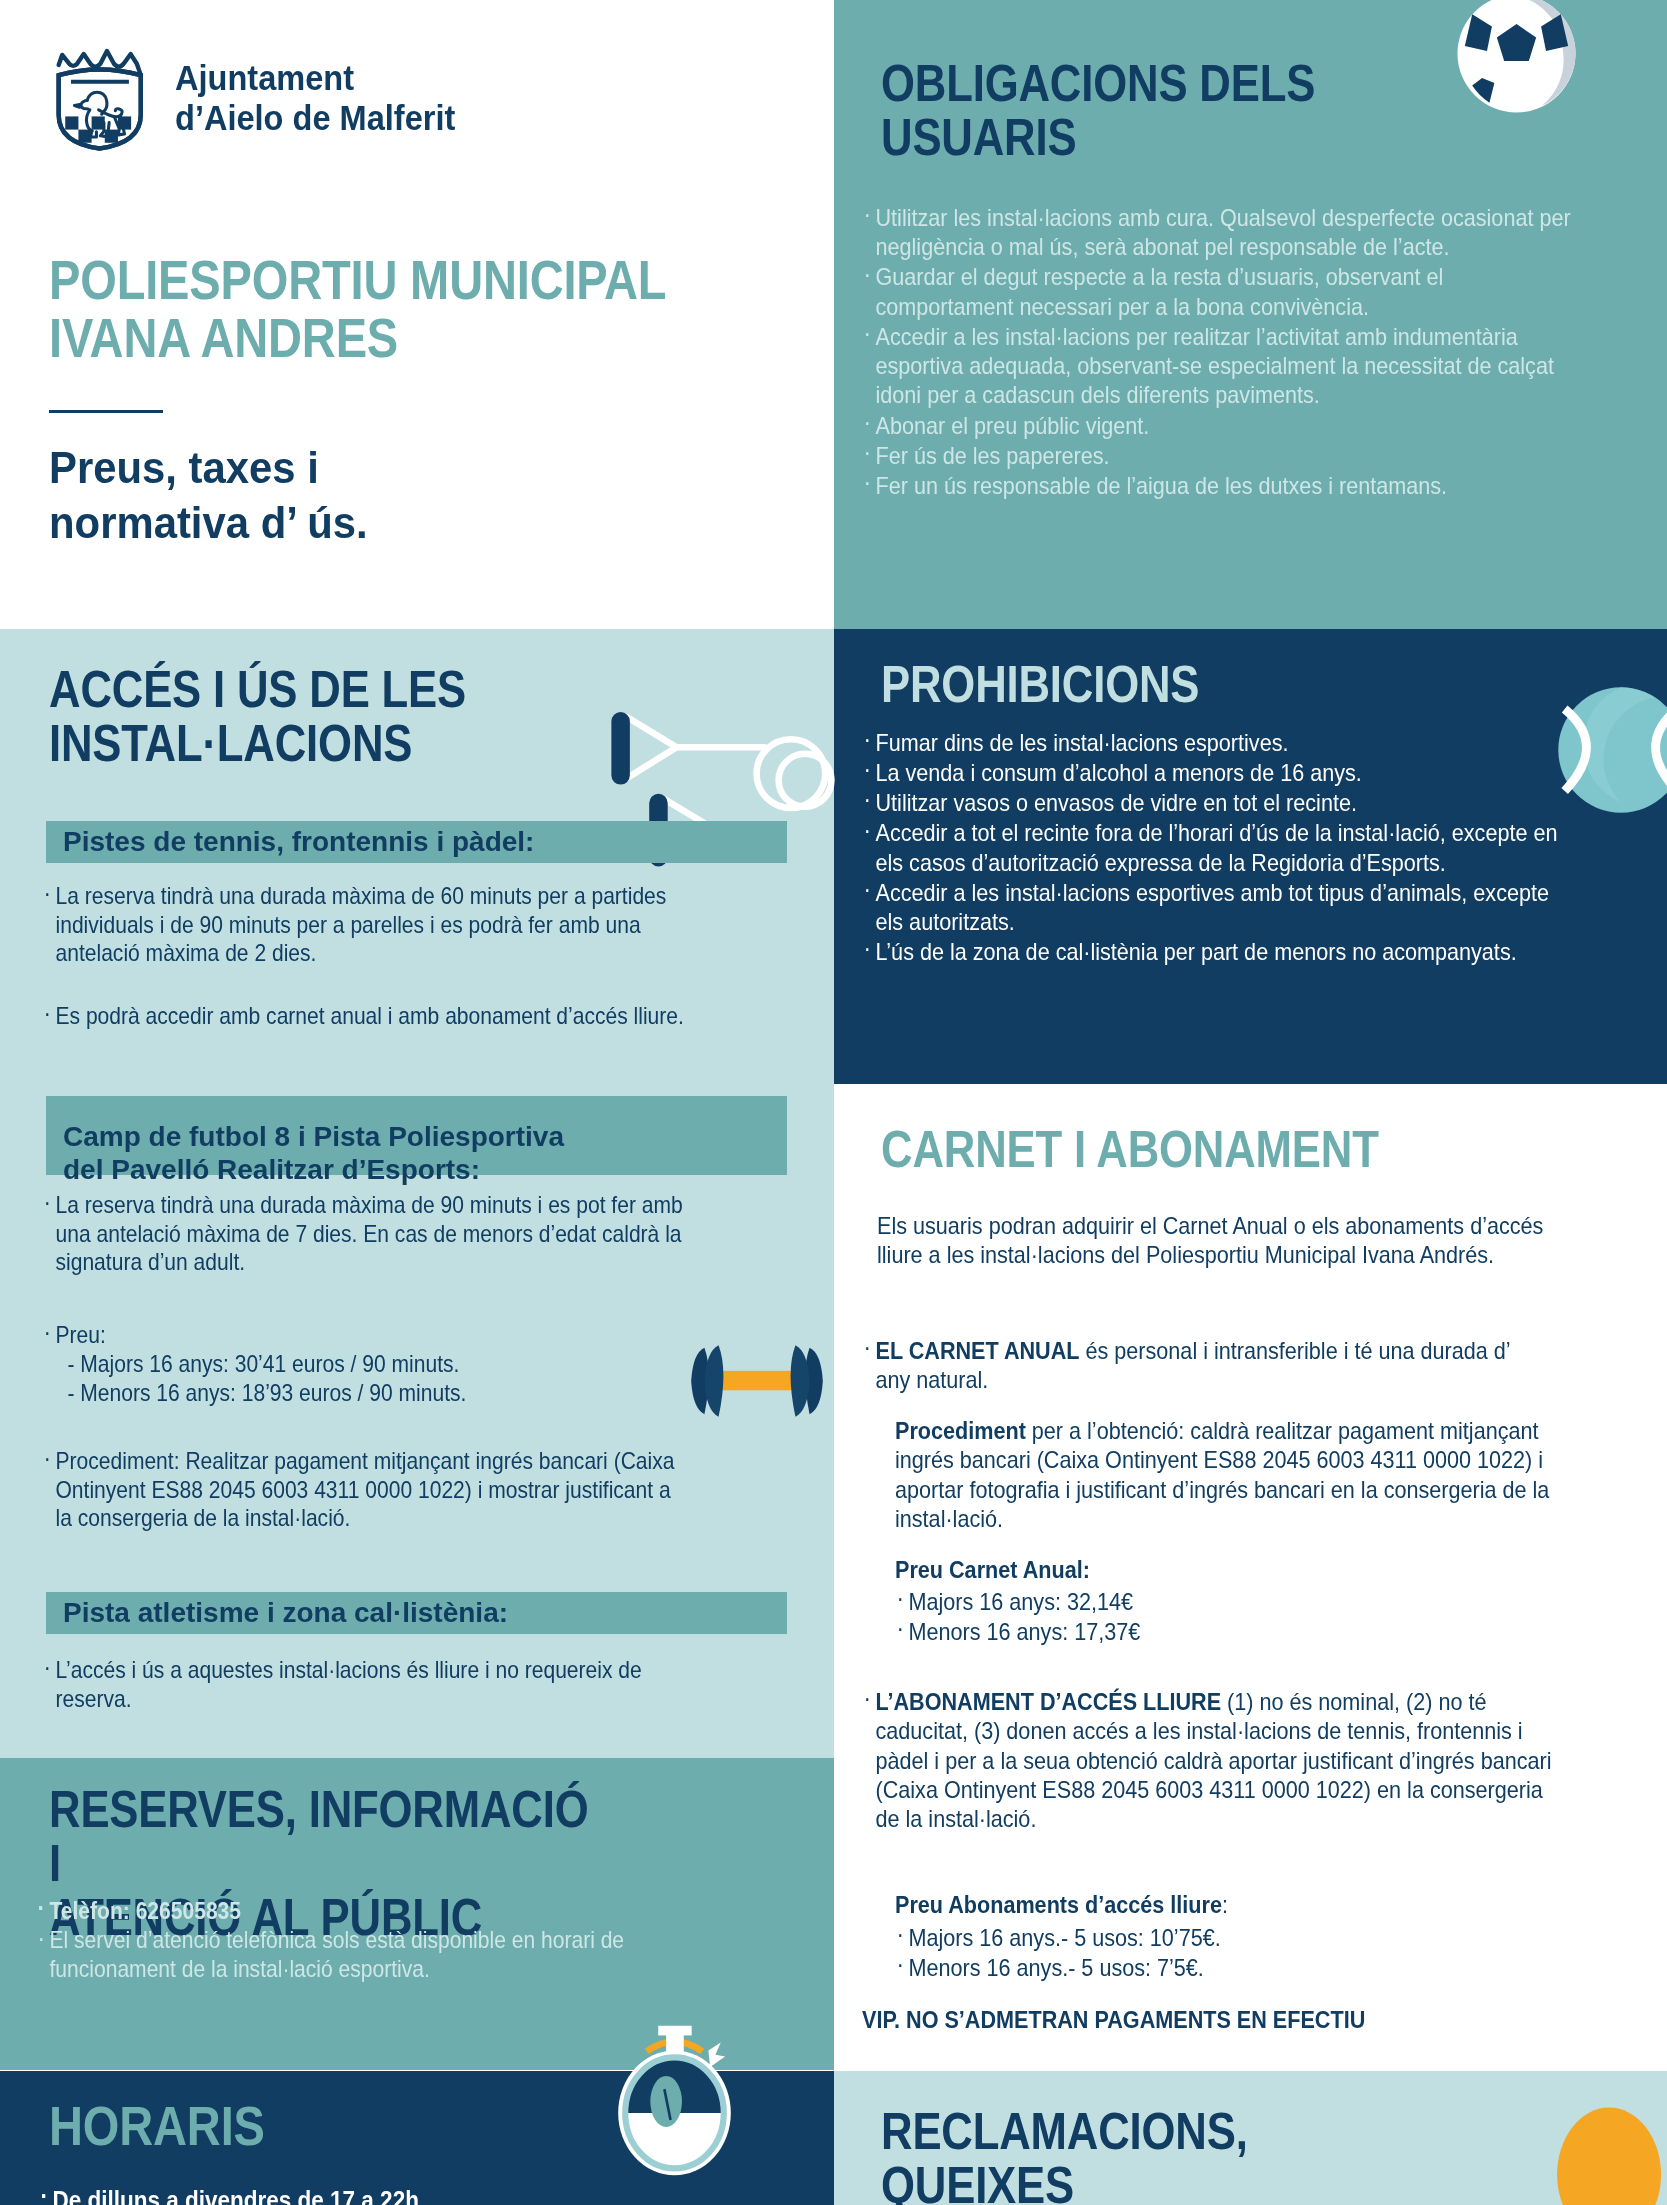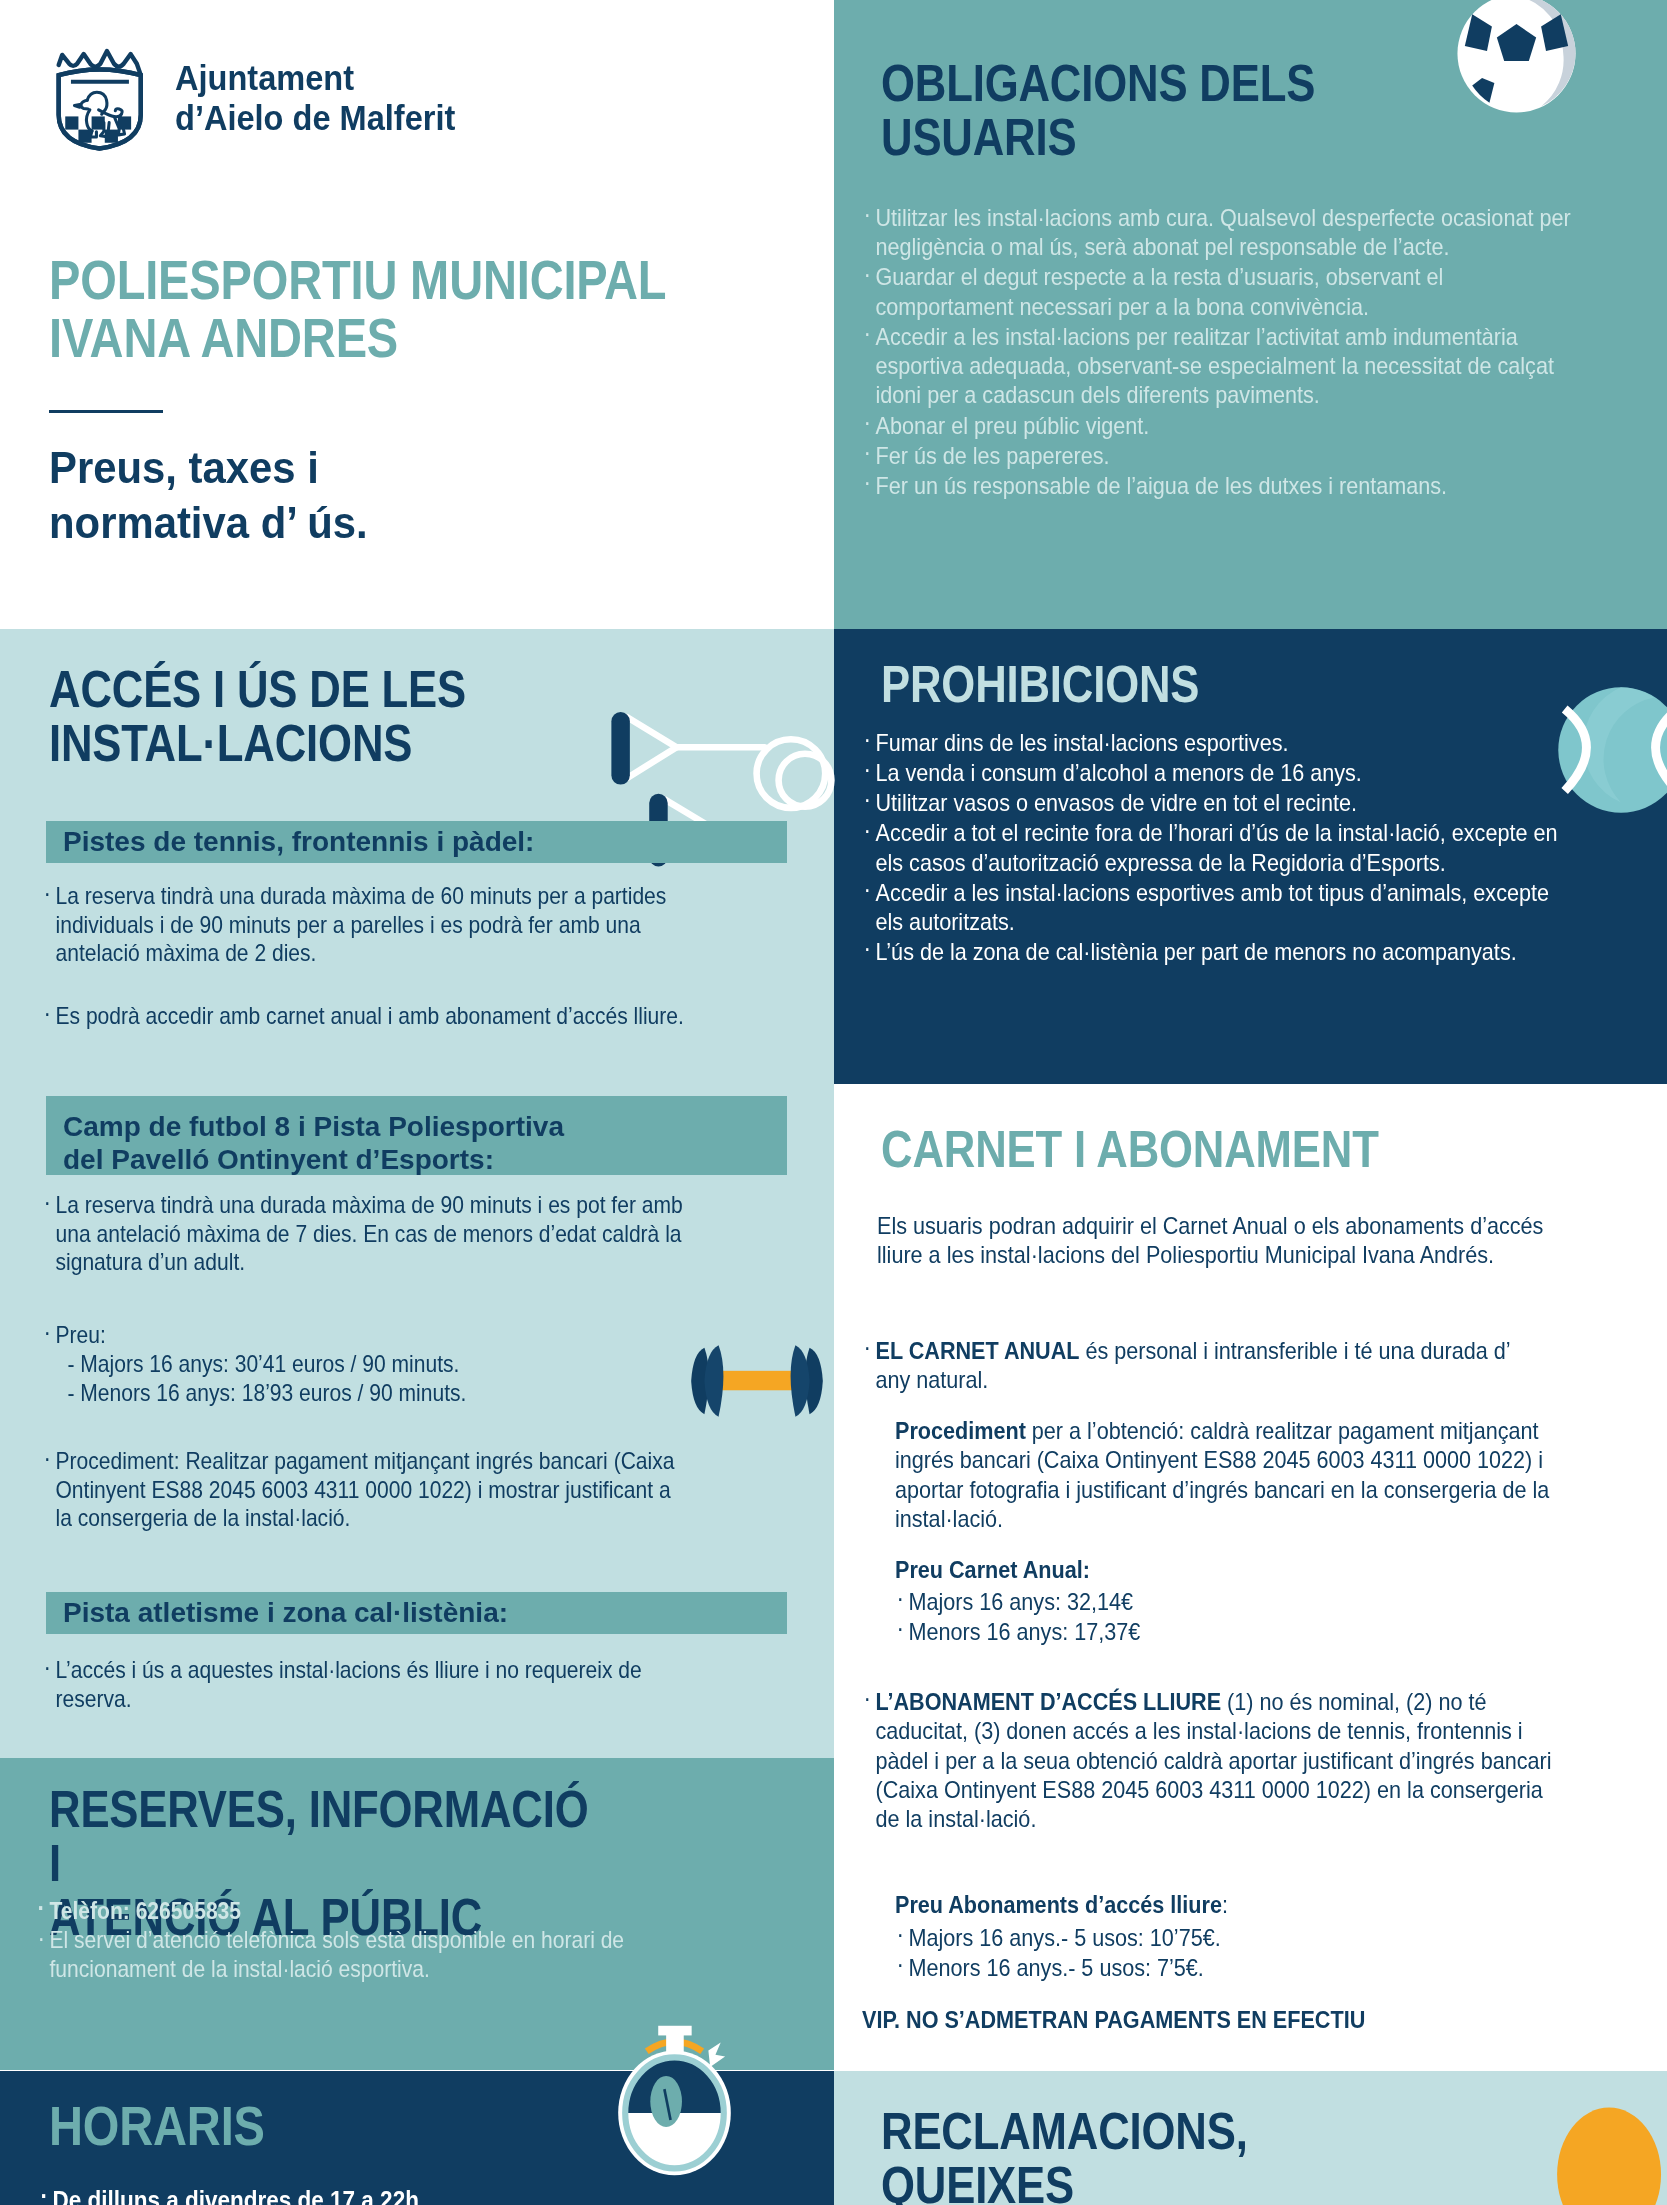--- a/index.html
+++ b/index.html
@@ -68,21 +68,21 @@
   #racket-icon { position:absolute; left:606px; top:690px; width:229px; height:198px; }
   .subhead-bar {
     position:absolute; background:#6dadad; color:#103d61;
     font-weight:700; display:flex; align-items:center; padding-left:17px;
   }
   #acces-sub1 { left:46px; top:821px; width:741px; height:42px; font-size:28px;text-align:right; }
   #acces-p1 { position:absolute; left:42px; top:882px; width:723px; color:#103d61; font-size:23.4px; }
   #acces-p2 { position:absolute; left:42px; top:1002px; width:723px; color:#103d61; font-size:23.4px; }
 
   #acces-sub2 { left:46px; top:1096px; width:741px; height:79px; font-size:28px; line-height:1.18;
-                display:block; padding-top:14px; }
+                display:block; padding-top:24px; }
   #acces-p3 { position:absolute; left:42px; top:1191px; width:723px; color:#103d61; font-size:23.4px; }
   #acces-p4 { position:absolute; left:42px; top:1321px; width:723px; color:#103d61; font-size:23.4px; }
   #dumbbell-icon { position:absolute; left:662px; top:1339px; width:190px; height:84px; }
   #acces-p5 { position:absolute; left:42px; top:1447px; width:723px; color:#103d61; font-size:23.4px; }
 
   #acces-sub3 { left:46px; top:1592px; width:741px; height:42px; font-size:28px;text-align:right; }
   #acces-p6 { position:absolute; left:42px; top:1656px; width:741px; color:#103d61; font-size:23.4px; }
 
   
   #prohib-title { position:absolute; left:881px; top:657px; width:617px; color:#c1dfe1; font-size:52px; }
@@ -229,21 +229,21 @@
   </div>
   <ul class="dotlist bodytext" id="acces-p1">
     <li>La reserva tindrà una durada màxima de 60 minuts per a partides individuals i de 90 minuts per a parelles i es podrà fer amb una antelació màxima de 2 dies.</li>
   </ul>
   <ul class="dotlist bodytext" id="acces-p2">
     <li>Es podrà accedir amb carnet anual i amb abonament d’accés lliure.</li>
   </ul>
 
   <div class="subhead-bar" id="acces-sub2">
     <div>Camp de futbol 8 i Pista Poliesportiva</div>
-    <div>del Pavelló Ontinyent d’Esports:</div>
+    <div>del Pavelló Realitzar d’Esports:</div>
   </div>
   <ul class="dotlist bodytext" id="acces-p3">
     <li>La reserva tindrà una durada màxima de 90 minuts i es pot fer amb una antelació màxima de 7 dies. En cas de menors d’edat caldrà la signatura d’un adult.</li>
   </ul>
   <div class="bodytext" id="acces-p4">
     <ul class="dotlist">
       <li>Preu:</li>
     </ul>
     <ul class="dashlist nested">
       <li>Majors 16 anys: 30’41 euros / 90 minuts.</li>

